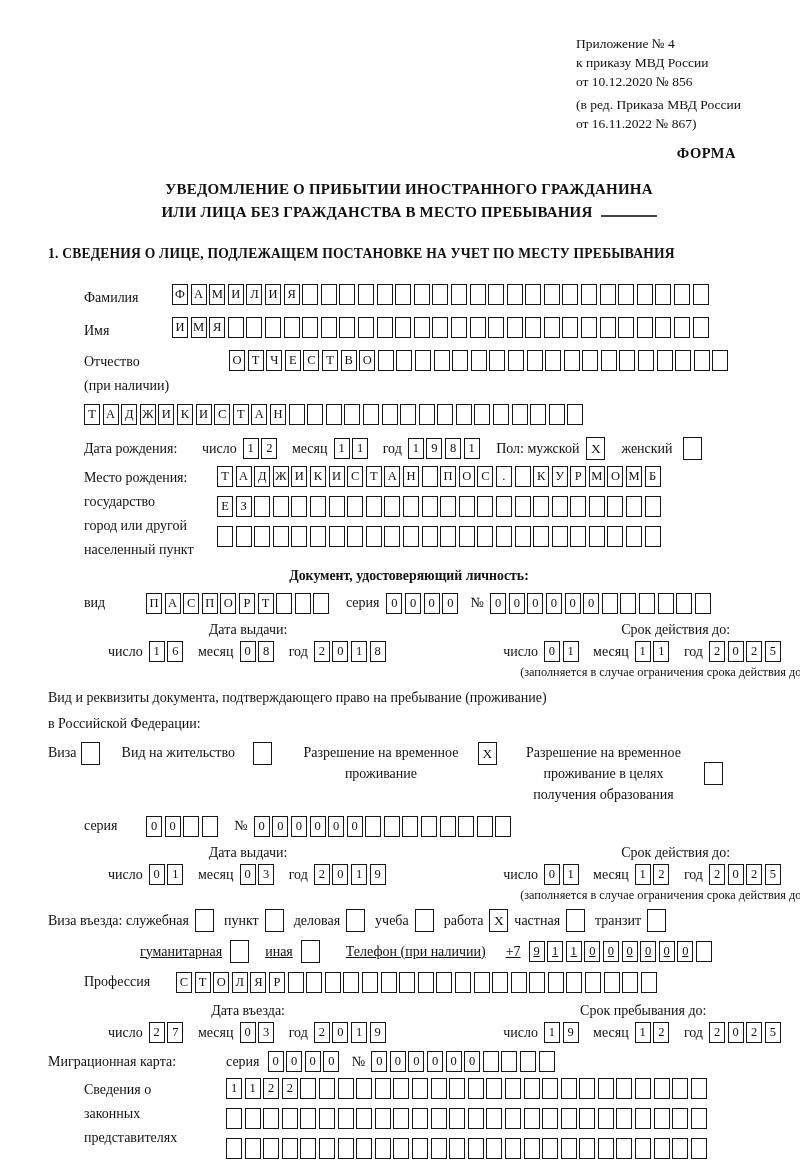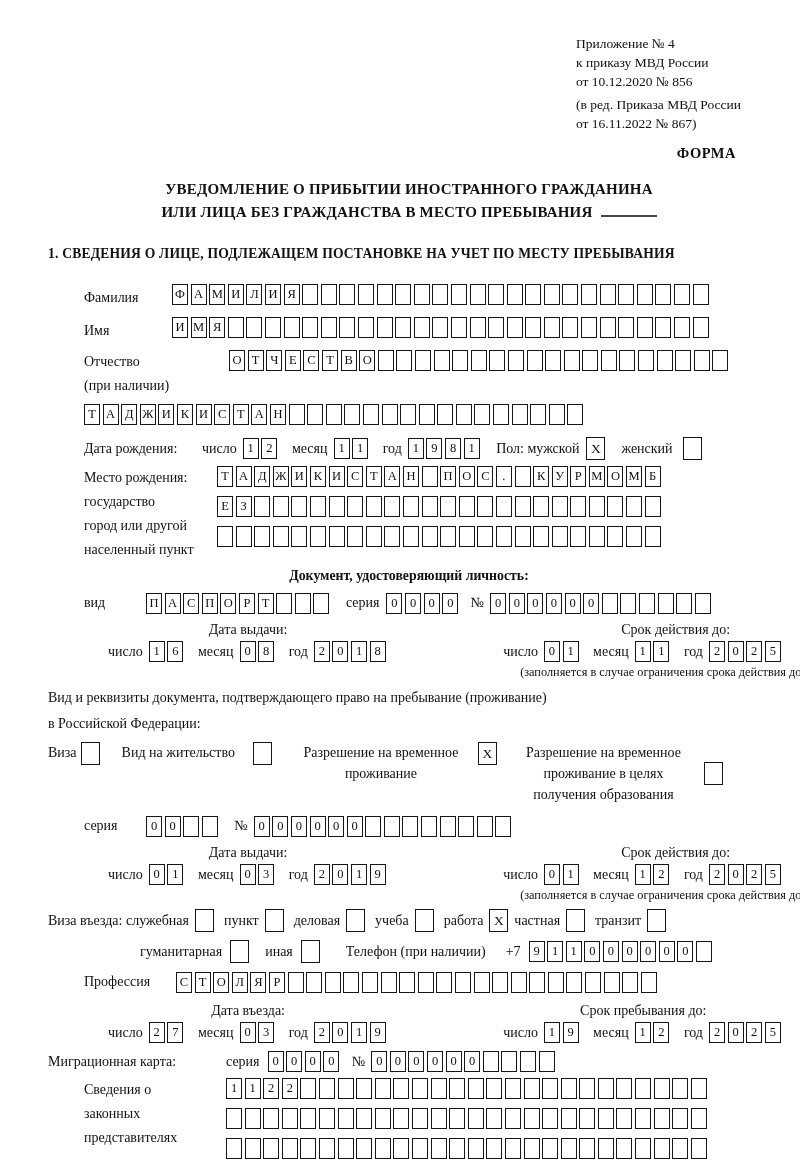--- a/index.html
+++ b/index.html
@@ -65,21 +65,21 @@
   .permit-row .item { display: flex; align-items: flex-start; }
   .permit-row .cap { text-align: center; line-height: 21px; }
   .permit-row .cap.narrow { width: 178px; }
   .permit-row .cap.narrow2 { width: 185px; }
   .permit-row .cbox { margin-left: 8px; margin-top: 0; }
 
   .purpose-row { display: flex; align-items: center; margin-bottom: 8px; }
   .purpose-row .lbl { margin-right: 6px; }
   .purpose-row .cbox { margin-right: 10px; }
 
-  .phone-row { display: flex; align-items: center; margin-left: 92px; margin-bottom: 8px; }
+  .phone-row { display: flex; align-items: center; margin-left: 92px; margin-bottom: 8px; text-decoration: underline; }
   .phone-row .lbl { margin-right: 8px; }
   .phone-row .cbox { margin-right: 16px; }
   .plus7 { margin: 0 8px 0 12px; }
 
   .mig-row { display: flex; align-items: center; margin: 2px 0 6px 0; }
 </style>
 </head>
 <body>
 
 <div class="page">

